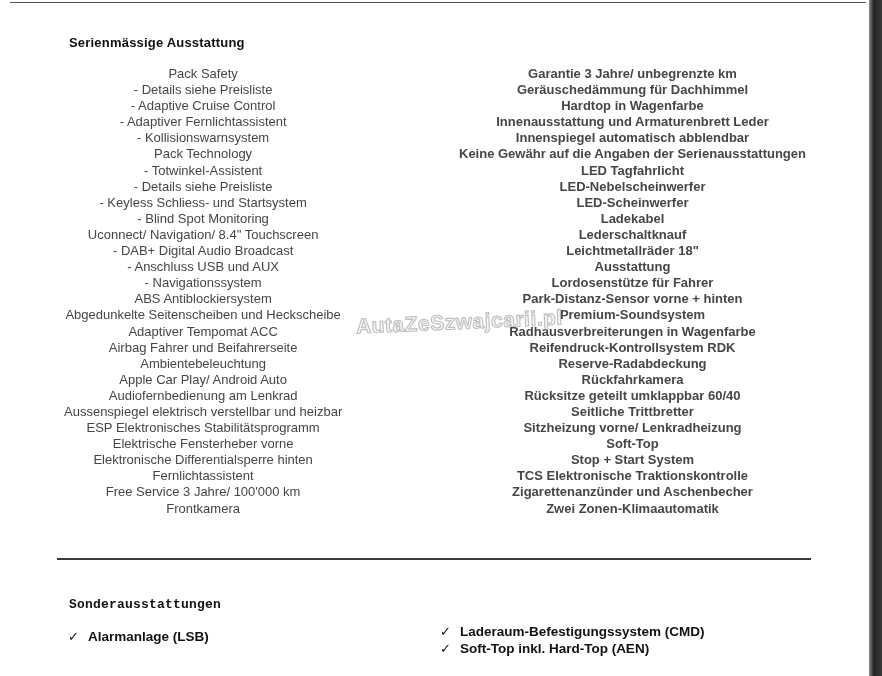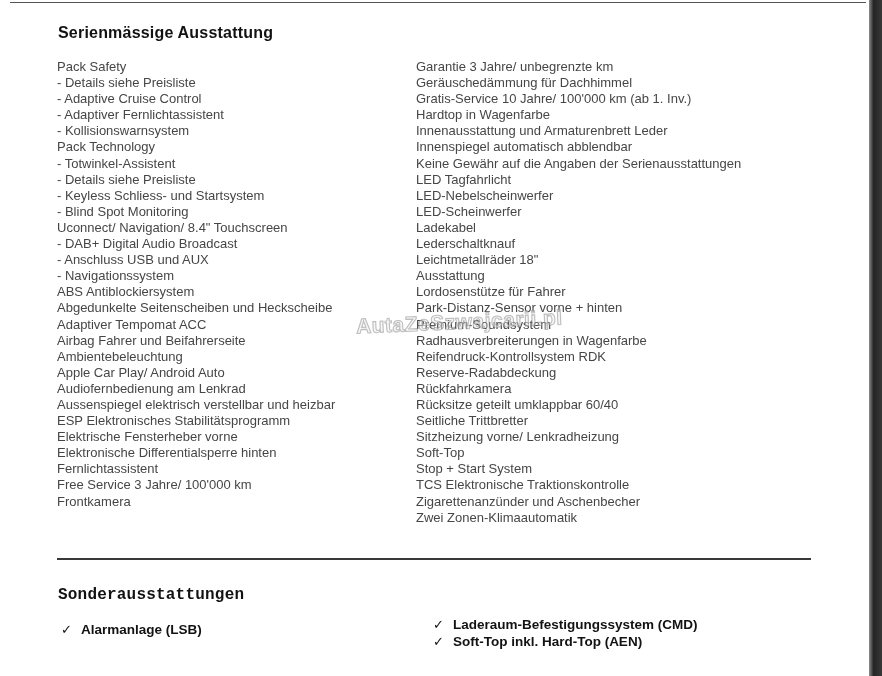--- a/index.html
+++ b/index.html
@@ -16,37 +16,37 @@
     width: 856px; height: 1px;
     background: var(--edge_line, #555);
   }
   .edge-bar {
     position: absolute; top: 0; right: 0;
     width: 13px; height: 676px;
     background: linear-gradient(to right, #8f8f8f 0px, #242424 35%, #383838 100%);
   }
   .section-title {
     position: absolute; left: 57px;
-    margin: 1px;
-    font-size: 16px; font-weight: bold;
+    margin: 12px;
+    font-size: 13px; font-weight: bold;
     color: var(--heading, #111);
     letter-spacing: 0.2px;
     white-space: nowrap;
   }
   #std-title { top: 23px; }
   #opt-title { top: 585px; font-family: Liberation Mono, monospace; }
-  ul { list-style: none; margin: 0; padding: 0; }
+  ul { list-style: none; margin: 7px; padding: 0; text-align: center; }
   .std-col {
     position: absolute; top: 59px;
     font-size: 13px; line-height: 16.1px;
     color: var(--body, #464646);
     white-space: nowrap;
   }
   #std-left  { left: 57px; }
-  #std-right { left: 416px; }
+  #std-right { left: 452px; font-weight: bold; }
   .divider {
     position: absolute; left: 57px; top: 558px;
     width: 754px; height: 2px;
     background: var(--divider, #383838);
   }
   .opt-col {
     position: absolute;
     font-size: 13.5px; font-weight: bold;
     line-height: 17px;
     color: var(--heading, #131313);
@@ -102,21 +102,20 @@
     <li>Elektrische Fensterheber vorne</li>
     <li>Elektronische Differentialsperre hinten</li>
     <li>Fernlichtassistent</li>
     <li>Free Service 3 Jahre/ 100'000 km</li>
     <li>Frontkamera</li>
   </ul>
 
 <ul class="std-col" id="std-right">
     <li>Garantie 3 Jahre/ unbegrenzte km</li>
     <li>Geräuschedämmung für Dachhimmel</li>
-    <li>Gratis-Service 10 Jahre/ 100'000 km (ab 1. Inv.)</li>
     <li>Hardtop in Wagenfarbe</li>
     <li>Innenausstattung und Armaturenbrett Leder</li>
     <li>Innenspiegel automatisch abblendbar</li>
     <li>Keine Gewähr auf die Angaben der Serienausstattungen</li>
     <li>LED Tagfahrlicht</li>
     <li>LED-Nebelscheinwerfer</li>
     <li>LED-Scheinwerfer</li>
     <li>Ladekabel</li>
     <li>Lederschaltknauf</li>
     <li>Leichtmetallräder 18"</li>

